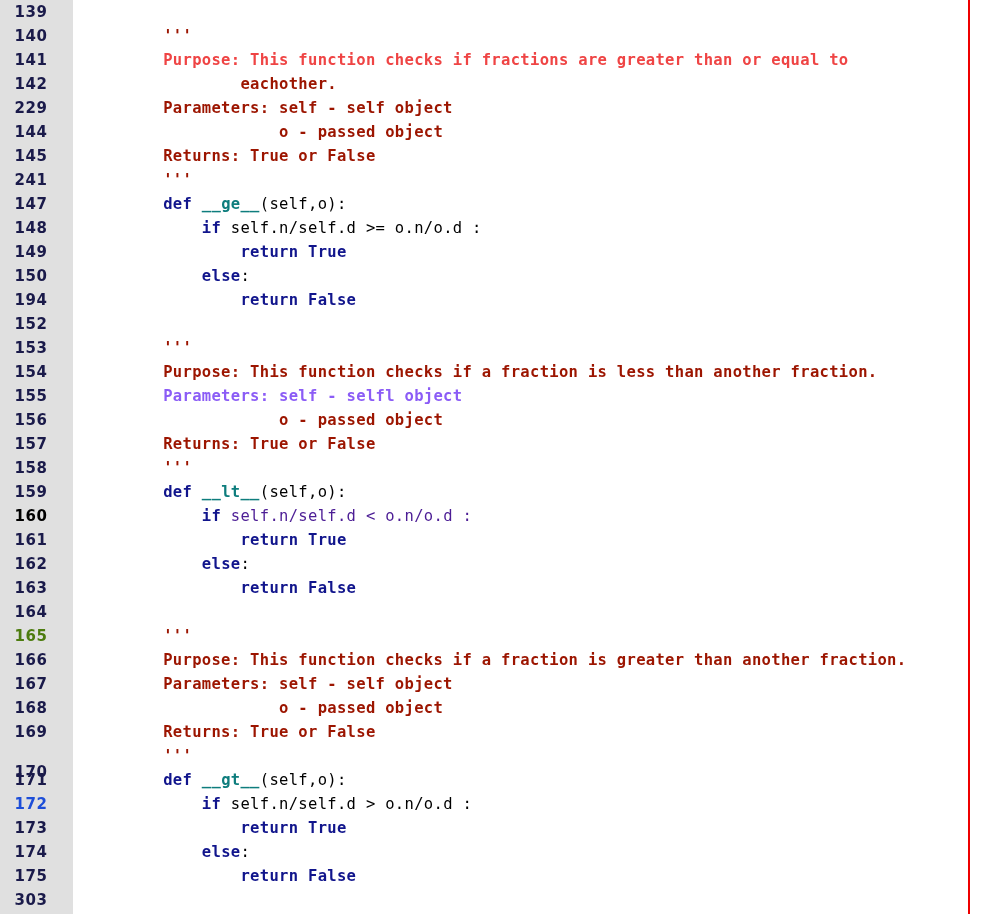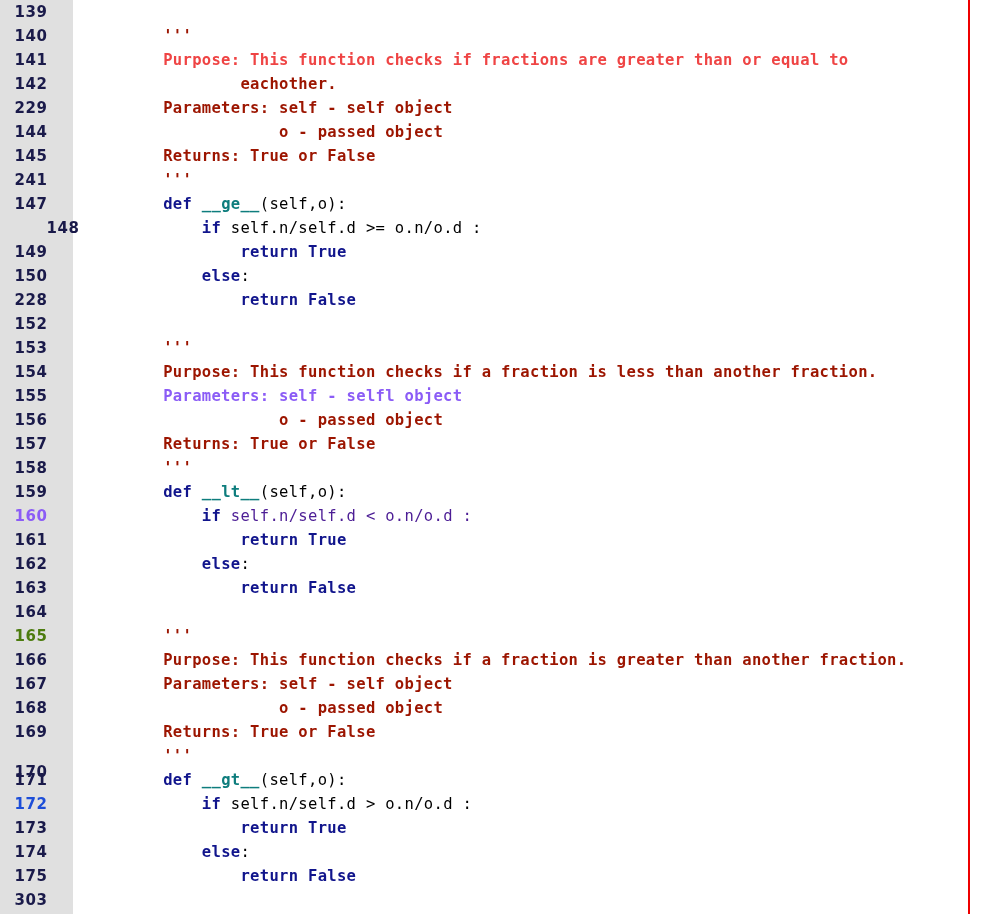--- a/index.html
+++ b/index.html
@@ -80,33 +80,33 @@
   <div id="lines">
       <div class="line"><span class="lineno" style="color: rgb(26, 26, 74);">139</span><span class="code"></span></div>
       <div class="line"><span class="lineno" style="color: rgb(26, 26, 74);">140</span><span class="code"><span class="tok-doc" style="color: rgb(156, 21, 0);">        '''</span></span></div>
       <div class="line"><span class="lineno" style="color: rgb(26, 26, 74);">141</span><span class="code"><span class="tok-doc" style="color: #ef4444;">        Purpose: This function checks if fractions are greater than or equal to</span></span></div>
       <div class="line"><span class="lineno" style="color: rgb(26, 26, 74);">142</span><span class="code"><span class="tok-doc" style="color: rgb(156, 21, 0);">                eachother.</span></span></div>
       <div class="line"><span class="lineno" style="color: rgb(26, 26, 74);">229</span><span class="code"><span class="tok-doc" style="color: rgb(156, 21, 0);">        Parameters: self - self object</span></span></div>
       <div class="line"><span class="lineno" style="color: rgb(26, 26, 74);">144</span><span class="code"><span class="tok-doc" style="color: rgb(156, 21, 0);">                    o - passed object</span></span></div>
       <div class="line"><span class="lineno" style="color: rgb(26, 26, 74);">145</span><span class="code"><span class="tok-doc" style="color: rgb(156, 21, 0);">        Returns: True or False</span></span></div>
       <div class="line"><span class="lineno" style="color: rgb(26, 26, 74);">241</span><span class="code"><span class="tok-doc" style="color: rgb(156, 21, 0);">        '''</span></span></div>
       <div class="line"><span class="lineno" style="color: rgb(26, 26, 74);">147</span><span class="code"><span class="tok-plain" style="color: rgb(0, 0, 0);">        </span><span class="tok-kw" style="color: rgb(17, 21, 140);">def</span><span class="tok-plain" style="color: rgb(0, 0, 0);"> </span><span class="tok-fn" style="color: rgb(14, 125, 125);">__ge__</span><span class="tok-plain" style="color: rgb(0, 0, 0);">(self,o):</span></span></div>
-      <div class="line"><span class="lineno" style="color: rgb(26, 26, 74); padding-left: 32px;">148</span><span class="code"><span class="tok-plain" style="color: rgb(0, 0, 0);">            </span><span class="tok-kw" style="color: rgb(17, 21, 140);">if</span><span class="tok-plain" style="color: rgb(0, 0, 0);"> self.n/self.d &gt;= o.n/o.d :</span></span></div>
+      <div class="line"><span class="lineno" style="color: rgb(26, 26, 74);">148</span><span class="code"><span class="tok-plain" style="color: rgb(0, 0, 0);">            </span><span class="tok-kw" style="color: rgb(17, 21, 140);">if</span><span class="tok-plain" style="color: rgb(0, 0, 0);"> self.n/self.d &gt;= o.n/o.d :</span></span></div>
       <div class="line"><span class="lineno" style="color: rgb(26, 26, 74);">149</span><span class="code"><span class="tok-plain" style="color: rgb(0, 0, 0);">                </span><span class="tok-kw" style="color: rgb(17, 21, 140);">return</span><span class="tok-plain" style="color: rgb(0, 0, 0);"> </span><span class="tok-const" style="color: rgb(17, 21, 140);">True</span></span></div>
       <div class="line"><span class="lineno" style="color: rgb(26, 26, 74);">150</span><span class="code"><span class="tok-plain" style="color: rgb(0, 0, 0);">            </span><span class="tok-kw" style="color: rgb(17, 21, 140);">else</span><span class="tok-plain" style="color: rgb(0, 0, 0);">:</span></span></div>
-      <div class="line"><span class="lineno" style="color: rgb(26, 26, 74);">228</span><span class="code"><span class="tok-plain" style="color: rgb(0, 0, 0);">                </span><span class="tok-kw" style="color: rgb(17, 21, 140);">return</span><span class="tok-plain" style="color: rgb(0, 0, 0);"> </span><span class="tok-const" style="color: rgb(17, 21, 140);">False</span></span></div>
+      <div class="line"><span class="lineno" style="color: rgb(26, 26, 74);">194</span><span class="code"><span class="tok-plain" style="color: rgb(0, 0, 0);">                </span><span class="tok-kw" style="color: rgb(17, 21, 140);">return</span><span class="tok-plain" style="color: rgb(0, 0, 0);"> </span><span class="tok-const" style="color: rgb(17, 21, 140);">False</span></span></div>
       <div class="line"><span class="lineno" style="color: rgb(26, 26, 74);">152</span><span class="code"></span></div>
       <div class="line"><span class="lineno" style="color: rgb(26, 26, 74);">153</span><span class="code"><span class="tok-doc" style="color: rgb(156, 21, 0);">        '''</span></span></div>
       <div class="line"><span class="lineno" style="color: rgb(26, 26, 74);">154</span><span class="code"><span class="tok-doc" style="color: rgb(156, 21, 0);">        Purpose: This function checks if a fraction is less than another fraction.</span></span></div>
       <div class="line"><span class="lineno" style="color: rgb(26, 26, 74);">155</span><span class="code"><span class="tok-doc" style="color: #8b5cf6;">        Parameters: self - selfl object</span></span></div>
       <div class="line"><span class="lineno" style="color: rgb(26, 26, 74);">156</span><span class="code"><span class="tok-doc" style="color: rgb(156, 21, 0);">                    o - passed object</span></span></div>
       <div class="line"><span class="lineno" style="color: rgb(26, 26, 74);">157</span><span class="code"><span class="tok-doc" style="color: rgb(156, 21, 0);">        Returns: True or False</span></span></div>
       <div class="line"><span class="lineno" style="color: rgb(26, 26, 74);">158</span><span class="code"><span class="tok-doc" style="color: rgb(156, 21, 0);">        '''</span></span></div>
       <div class="line"><span class="lineno" style="color: rgb(26, 26, 74);">159</span><span class="code"><span class="tok-plain" style="color: rgb(0, 0, 0);">        </span><span class="tok-kw" style="color: rgb(17, 21, 140);">def</span><span class="tok-plain" style="color: rgb(0, 0, 0);"> </span><span class="tok-fn" style="color: rgb(14, 125, 125);">__lt__</span><span class="tok-plain" style="color: rgb(0, 0, 0);">(self,o):</span></span></div>
-      <div class="line"><span class="lineno" style="color: #8b5cf6;">160</span><span class="code"><span class="tok-plain" style="color: rgb(0, 0, 0);">            </span><span class="tok-kw" style="color: rgb(17, 21, 140);">if</span><span class="tok-plain" style="color: #4c1d95;"> self.n/self.d &lt; o.n/o.d :</span></span></div>
+      <div class="line"><span class="lineno" style="color: #000000;">160</span><span class="code"><span class="tok-plain" style="color: rgb(0, 0, 0);">            </span><span class="tok-kw" style="color: rgb(17, 21, 140);">if</span><span class="tok-plain" style="color: #4c1d95;"> self.n/self.d &lt; o.n/o.d :</span></span></div>
       <div class="line"><span class="lineno" style="color: rgb(26, 26, 74);">161</span><span class="code"><span class="tok-plain" style="color: rgb(0, 0, 0);">                </span><span class="tok-kw" style="color: rgb(17, 21, 140);">return</span><span class="tok-plain" style="color: rgb(0, 0, 0);"> </span><span class="tok-const" style="color: rgb(17, 21, 140);">True</span></span></div>
       <div class="line"><span class="lineno" style="color: rgb(26, 26, 74);">162</span><span class="code"><span class="tok-plain" style="color: rgb(0, 0, 0);">            </span><span class="tok-kw" style="color: rgb(17, 21, 140);">else</span><span class="tok-plain" style="color: rgb(0, 0, 0);">:</span></span></div>
       <div class="line"><span class="lineno" style="color: rgb(26, 26, 74);">163</span><span class="code"><span class="tok-plain" style="color: rgb(0, 0, 0);">                </span><span class="tok-kw" style="color: rgb(17, 21, 140);">return</span><span class="tok-plain" style="color: rgb(0, 0, 0);"> </span><span class="tok-const" style="color: rgb(17, 21, 140);">False</span></span></div>
       <div class="line"><span class="lineno" style="color: rgb(26, 26, 74);">164</span><span class="code"></span></div>
       <div class="line"><span class="lineno" style="color: #4d7c0f;">165</span><span class="code"><span class="tok-doc" style="color: rgb(156, 21, 0);">        '''</span></span></div>
       <div class="line"><span class="lineno" style="color: rgb(26, 26, 74);">166</span><span class="code"><span class="tok-doc" style="color: rgb(156, 21, 0);">        Purpose: This function checks if a fraction is greater than another fraction.</span></span></div>
       <div class="line"><span class="lineno" style="color: rgb(26, 26, 74);">167</span><span class="code"><span class="tok-doc" style="color: rgb(156, 21, 0);">        Parameters: self - self object</span></span></div>
       <div class="line"><span class="lineno" style="color: rgb(26, 26, 74);">168</span><span class="code"><span class="tok-doc" style="color: rgb(156, 21, 0);">                    o - passed object</span></span></div>
       <div class="line"><span class="lineno" style="color: rgb(26, 26, 74);">169</span><span class="code"><span class="tok-doc" style="color: rgb(156, 21, 0);">        Returns: True or False</span></span></div>
       <div class="line"><span class="lineno" style="color: rgb(26, 26, 74); margin-top: 16px;">170</span><span class="code"><span class="tok-doc" style="color: rgb(156, 21, 0);">        '''</span></span></div>

